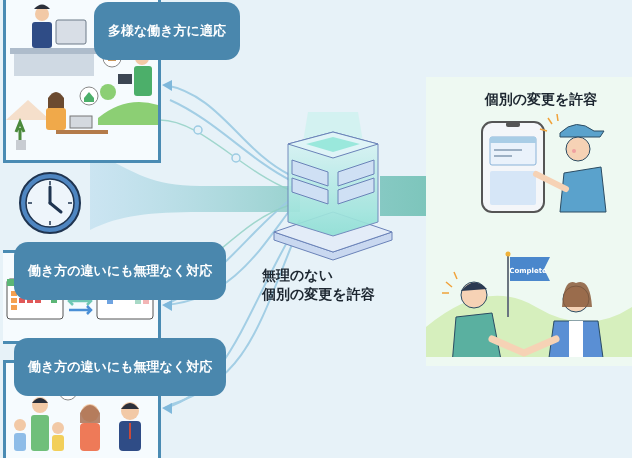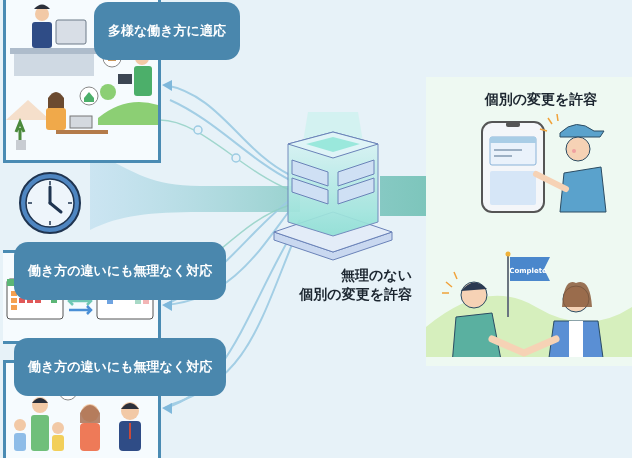--- a/index.html
+++ b/index.html
@@ -20,21 +20,21 @@
   }
   .right-panel {
     position: absolute; left: 426px; top: 77px; width: 206px; height: 289px;
     background: #eef9f2;
   }
   .rp-title {
     position: absolute; left: 12px; width: 100%; top: 14px; text-align: center;
     font-size: 14px; font-weight: bold; color: #1c2630;
   }
   .center-label {
-    position: absolute; left: 262px; top: 266px; width: 150px; text-align: right;
+    position: absolute; left: 262px; top: 266px; width: 150px; text-align: left;
     font-size: 14px; line-height: 19px; color: #1c2630; font-weight: bold;
   }
 </style>
 </head>
 <body>
 
 <svg class="abs" width="632" height="458" style="left:0;top:0">
   <defs>
     <linearGradient id="bandGrad" x1="0" y1="0" x2="1" y2="0">
       <stop offset="0" stop-color="#a9d4ea" stop-opacity="0.6"></stop>

